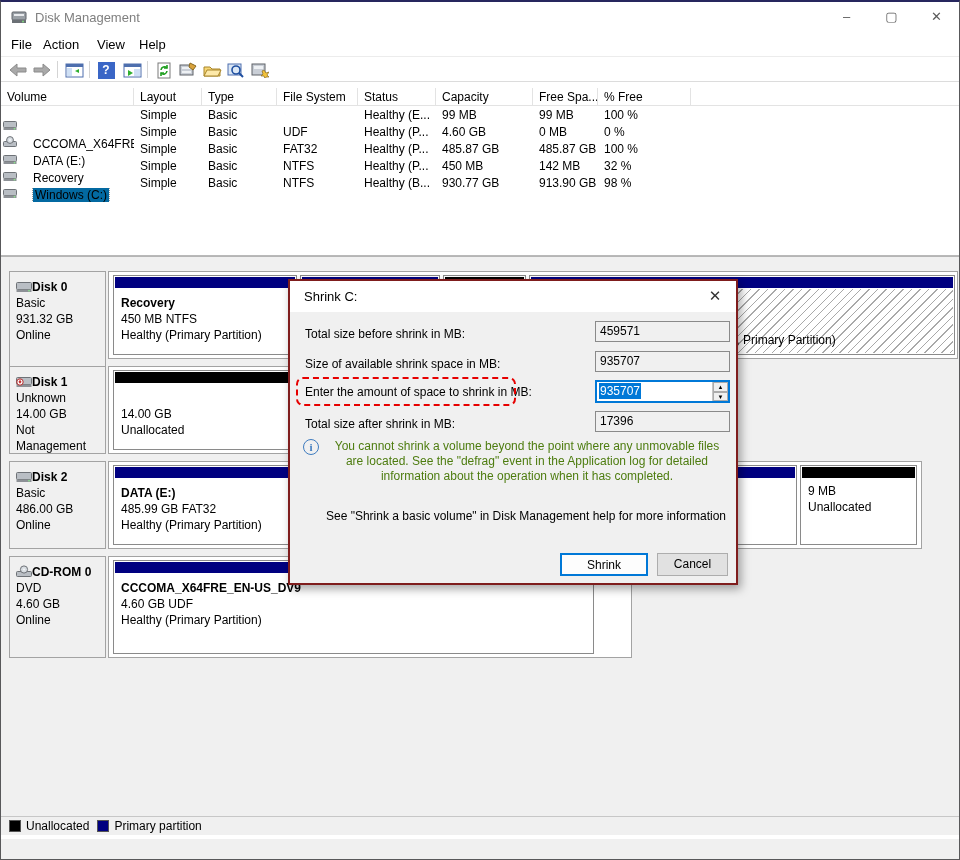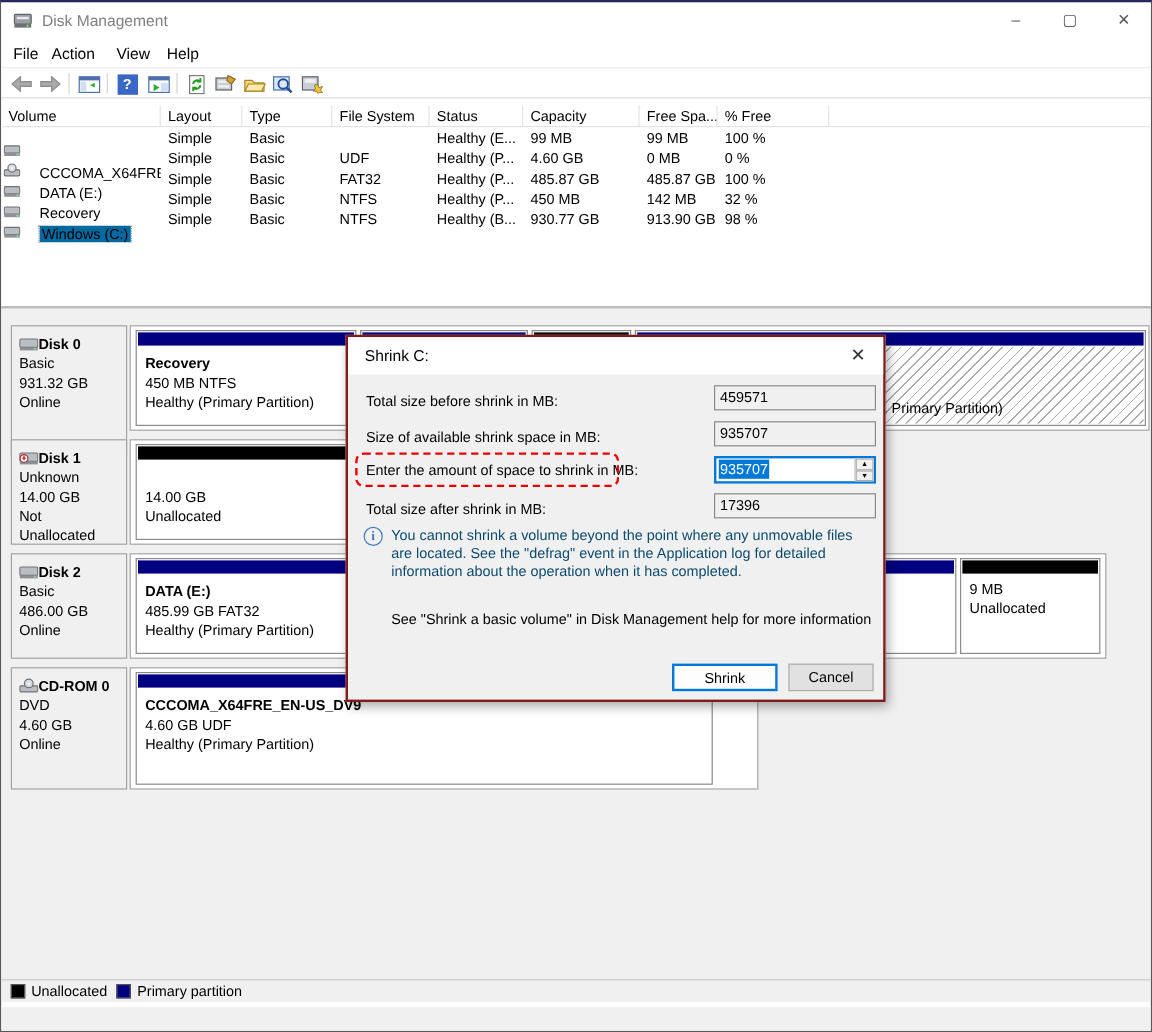--- a/index.html
+++ b/index.html
@@ -45,21 +45,21 @@
   .dlg-title-text{position:absolute;left:14px;top:8px;font-size:13px;color:#000;}
   .dlg-close{position:absolute;right:10px;top:6px;font-size:15px;color:#333;width:22px;text-align:center;}
   .dlg-label{position:absolute;left:15px;font-size:12px;color:#000;white-space:nowrap;}
   .dlg-field{position:absolute;left:305px;width:135px;height:21px;background:#f0f0f0;border:1px solid #8a8a8a;font-size:12px;padding:2px 0 0 4px;color:#000;}
   .spinwrap{position:absolute;left:305px;width:135px;height:23px;background:#fff;border:2px solid #0078d7;}
   .spinval{position:absolute;left:2px;top:1px;font-size:12px;background:#0078d7;color:#fff;padding:1px 1px;}
   .spinbtns{position:absolute;right:0;top:0;width:16px;height:100%;border-left:1px solid #c5c5c5;background:#f0f0f0;}
   .spinbtn{height:50%;font-size:6px;text-align:center;line-height:9px;color:#000;border:1px solid #ababab;background:#f0f0f0;}
   .redbox{position:absolute;left:6px;top:96px;width:220px;height:29px;border:2px dashed #e60000;border-radius:7px;}
   .infoicon{position:absolute;left:13px;top:158px;width:16px;height:16px;border:1px solid #3f7cbf;border-radius:50%;color:#3f7cbf;font-size:11px;font-weight:bold;text-align:center;line-height:15px;font-family:"Liberation Serif",serif;}
-  .infotext{position:absolute;left:36px;top:158px;width:402px;font-size:12px;line-height:15px;color:#0c4a6e;}
+  .infotext{position:absolute;left:36px;top:158px;width:402px;font-size:12px;line-height:15px;color:#4d7c0f;text-align:center;}
   .helptext{position:absolute;left:36px;top:228px;width:402px;font-size:12px;color:#000;}
   .dlg-btn{position:absolute;height:23px;font-size:12px;text-align:center;line-height:20px;color:#000;}
   .btn-shrink{left:270px;top:272px;width:88px;background:#fdfdfd;border:2px solid #0078d7;}
   .btn-cancel{left:367px;top:272px;width:71px;background:#e1e1e1;border:1px solid #adadad;line-height:21px;}
   
   .legendbar{position:absolute;left:0;top:814px;width:958px;height:19px;background:#f0f0f0;border-top:1px solid #c7c7c7;display:flex;align-items:center;padding-left:8px;gap:8px;}
   .lgitem{display:flex;align-items:center;gap:5px;font-size:12px;color:#000;}
   .lgswatch{width:12px;height:12px;border:1px solid #555;}
   .statusbar{position:absolute;left:0;top:836px;width:958px;height:22px;background:#f0f0f0;border-top:1px solid #ffffff;}
 </style>
@@ -299,21 +299,21 @@
 
     <div class="dlabel" style="left:8px;top:109px;width:97px;height:88px;">
       <span><svg width="16" height="12" viewBox="0 0 16 12" style="vertical-align:middle;">
             <rect x="0.5" y="1.5" width="15" height="7" rx="1" fill="#b9bec4" stroke="#6e7277"></rect>
             <rect x="0.5" y="8.5" width="15" height="2.5" fill="#8d9196"></rect>
             <circle cx="4" cy="6" r="3.2" fill="#fff" stroke="#b02a2a"></circle>
             <path d="M4 3.5 v3 M2.8 5.3 L4 6.8 L5.2 5.3" fill="none" stroke="#c43030" stroke-width="1.1"></path>
           </svg></span><span class="dname">Disk 1</span><br>
       <span>Unknown</span><br>
       <span>14.00 GB</span><br>
-      <span>Not Unallocated</span>
+      <span>Not Management</span>
     </div>
     <div class="dgraph" style="left:107px;top:109px;width:524px;height:88px;">
       <div class="pbox" style="left:4px;top:3px;width:514px;height:80px;">
         <div class="pbar" style="background-color: rgb(0, 0, 0);"></div>
         <div class="pbody" style="padding-top:22px;"><span>14.00 GB</span><br><span>Unallocated</span></div>
       </div>
     </div>
 
     <div class="dlabel" style="left:8px;top:204px;width:97px;height:88px;">
       <span><svg width="16" height="12" viewBox="0 0 16 12" style="vertical-align:middle;">

